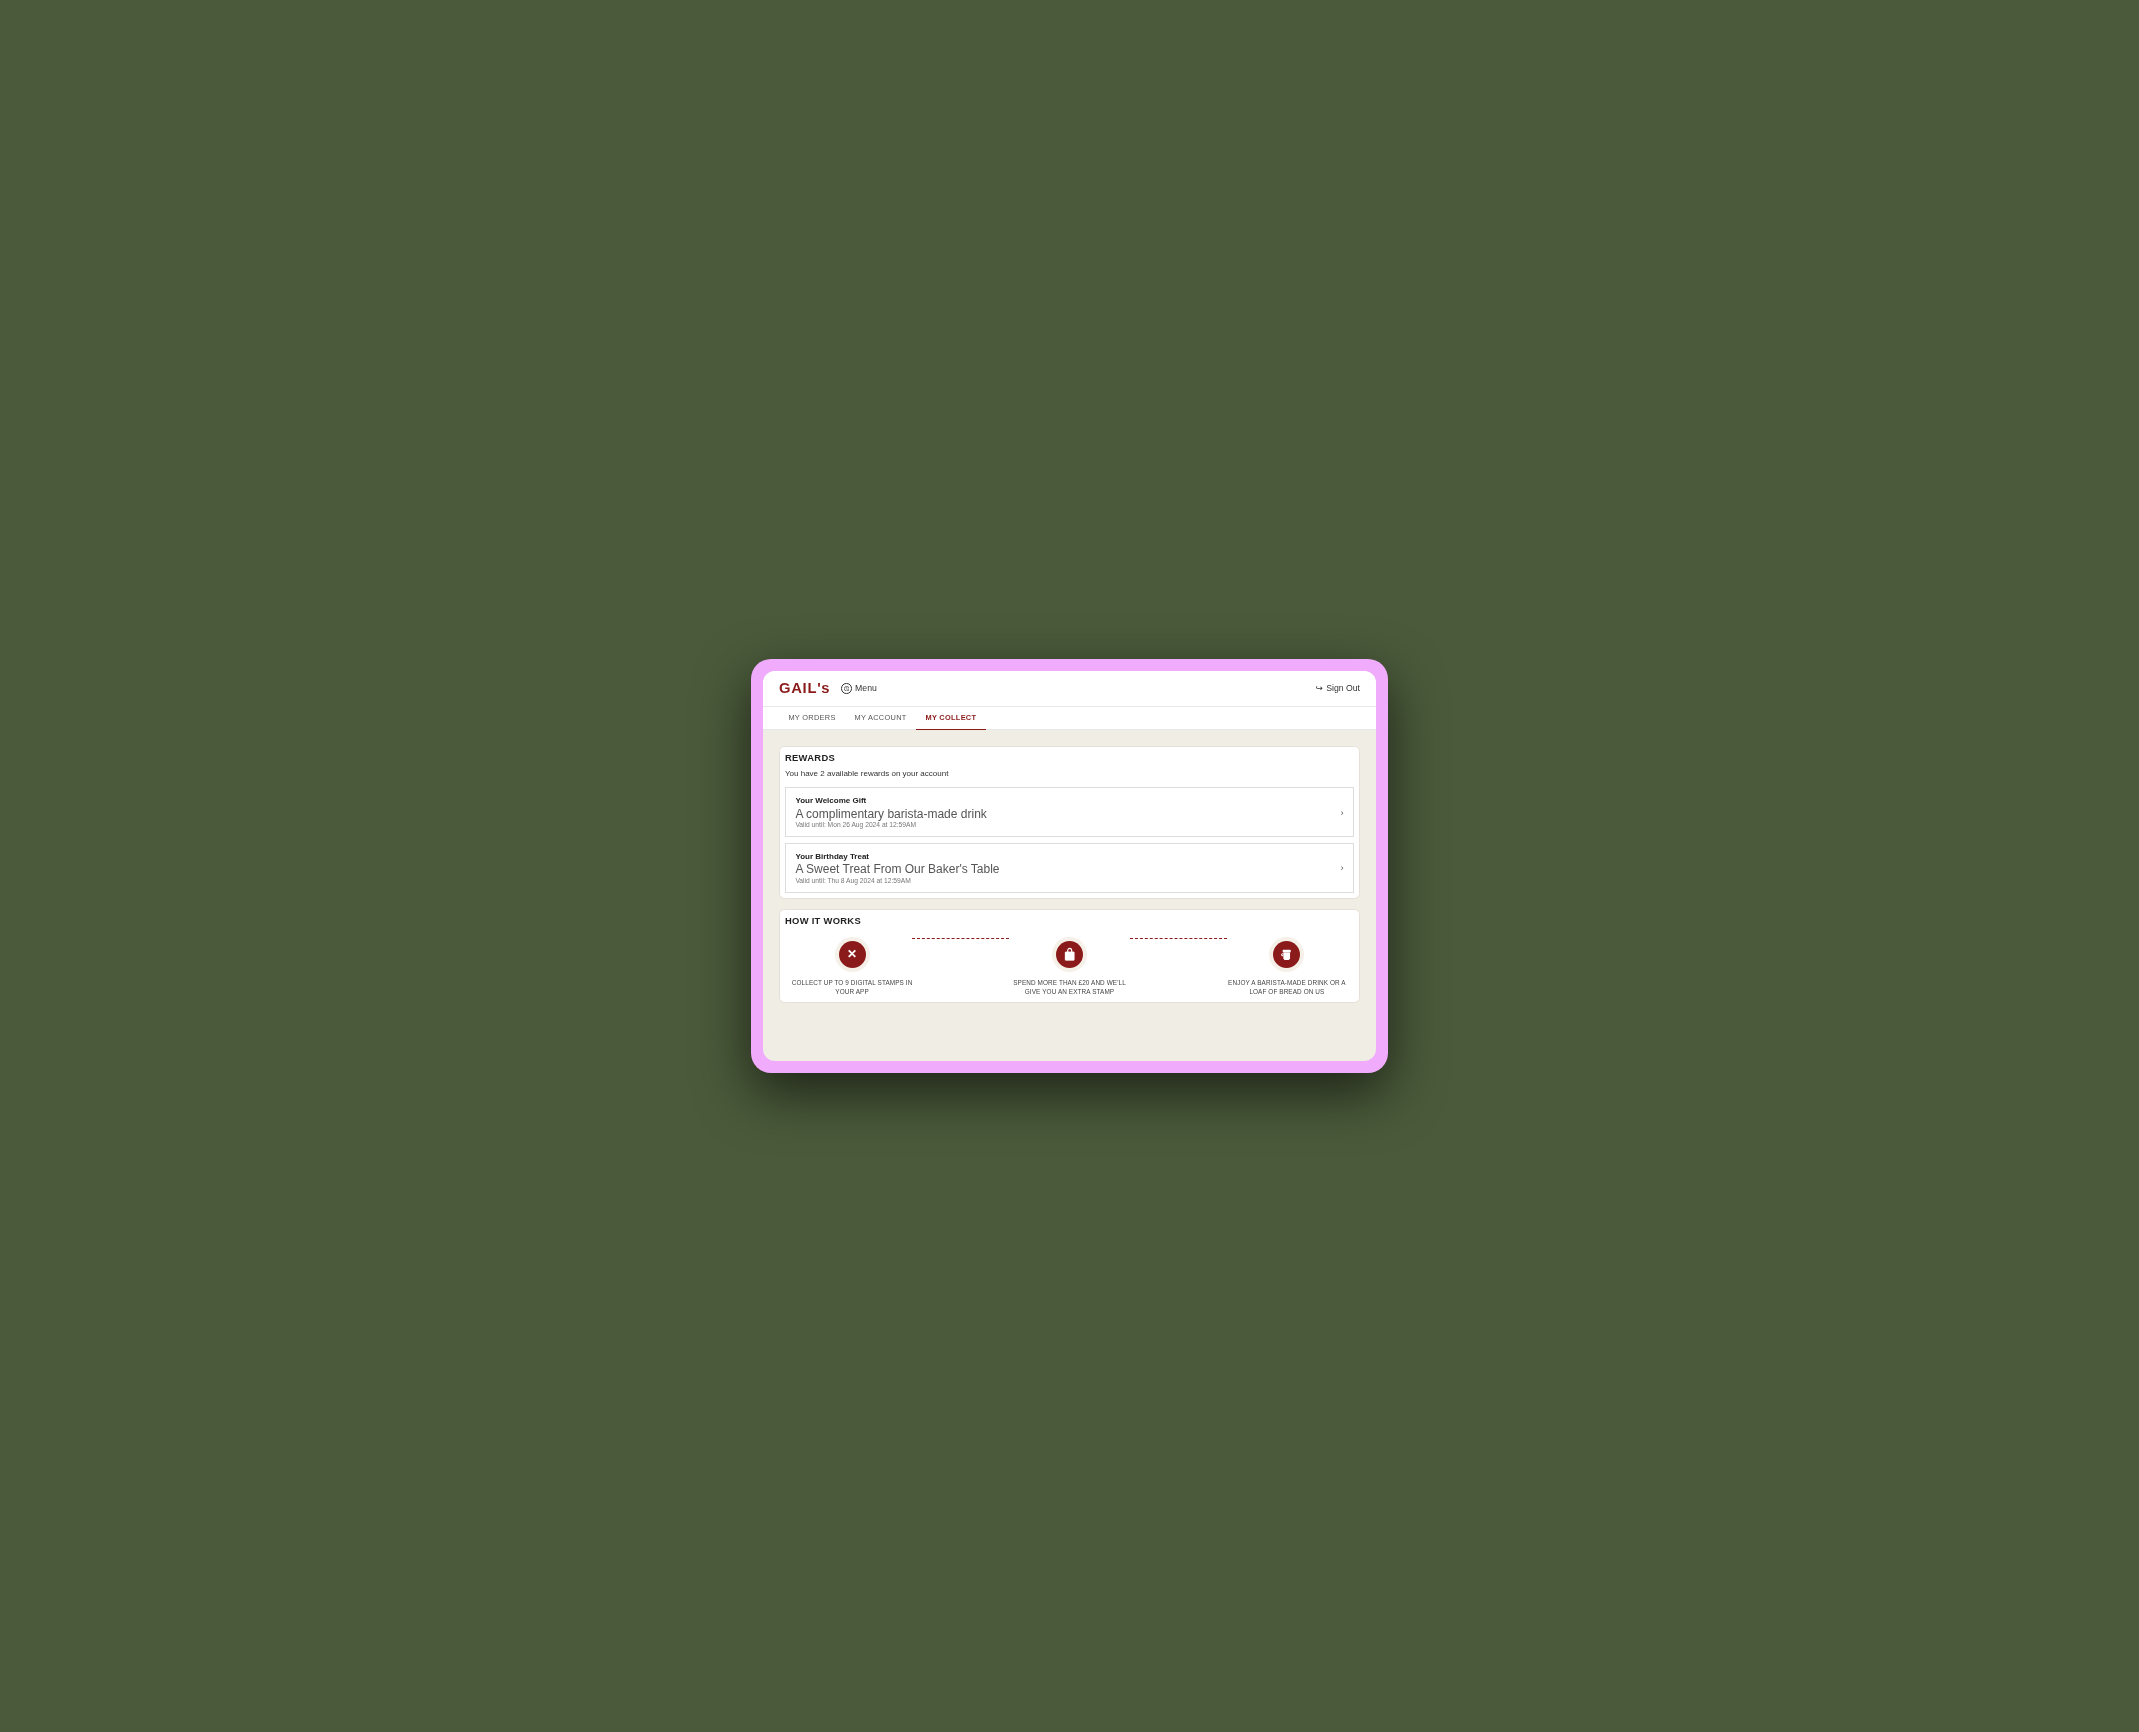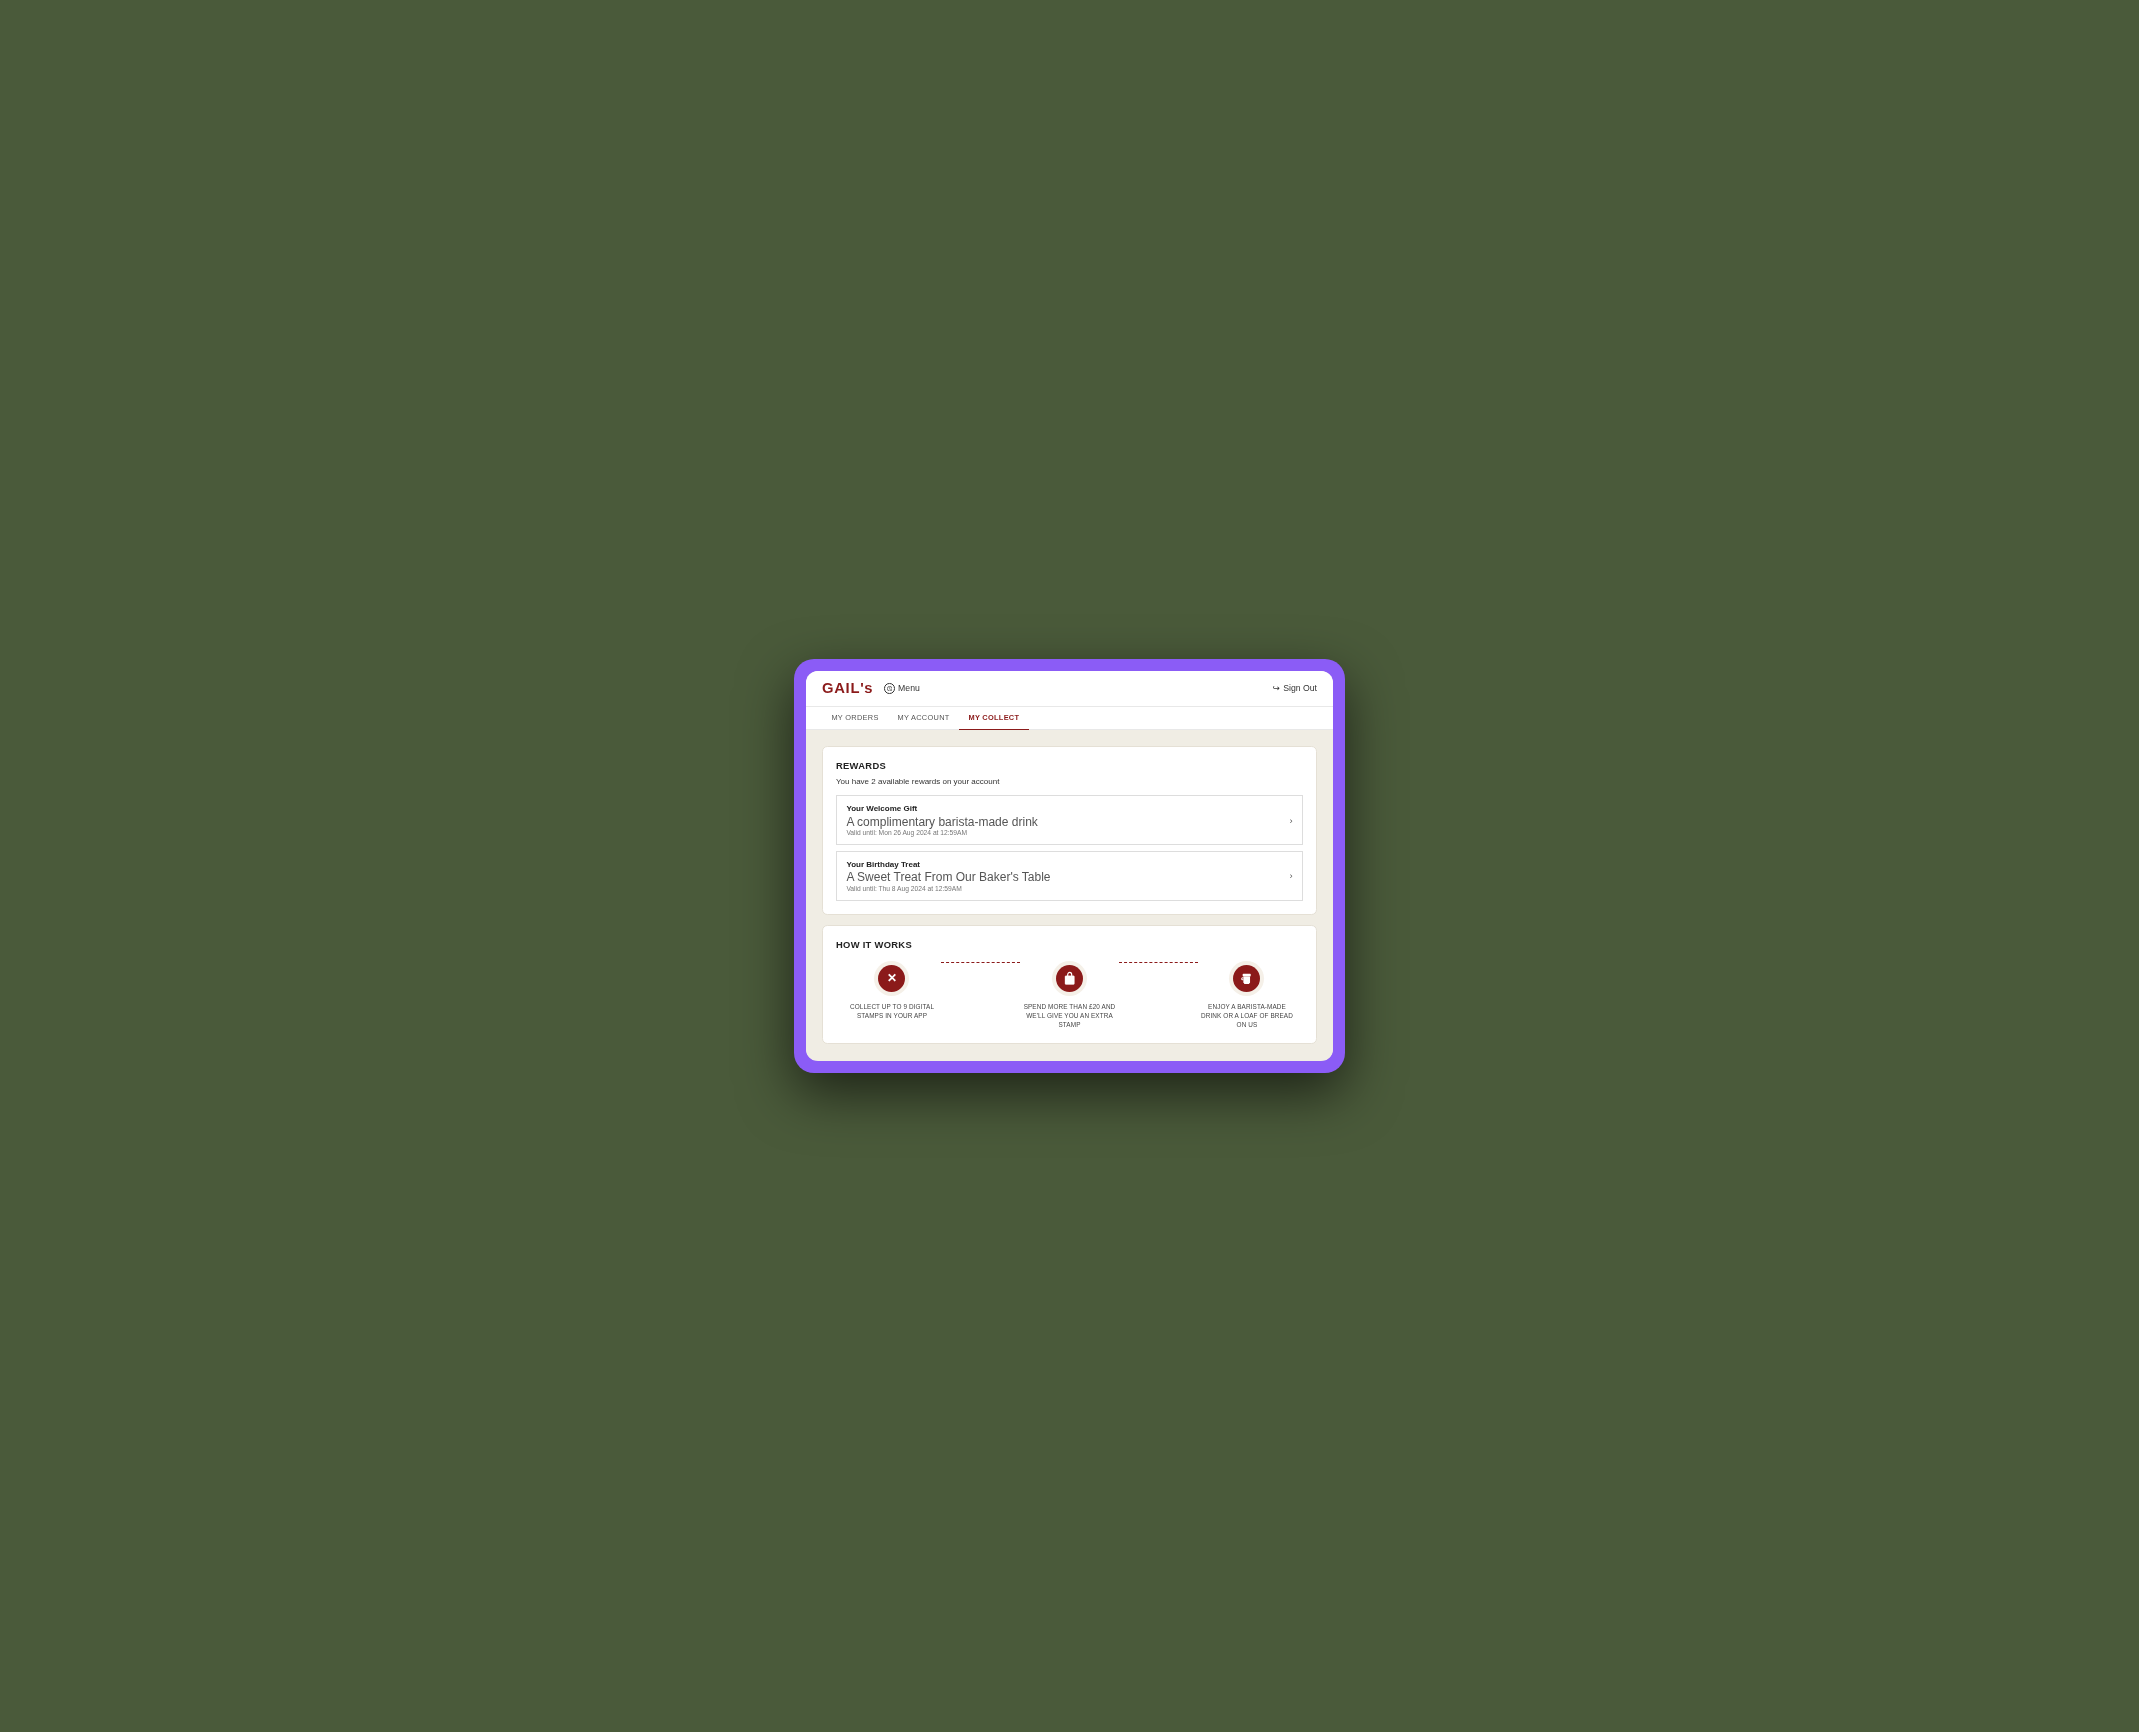--- a/index.html
+++ b/index.html
@@ -7,22 +7,22 @@
     body {
       background: #4a5a3a;
       display: flex;
       justify-content: center;
       align-items: center;
       min-height: 100vh;
       font-family: -apple-system, BlinkMacSystemFont, 'Helvetica Neue', Arial, sans-serif;
     }
 
     .device-frame {
-      width: 551px;
-      background: #8b5cf6;
+      width: 637px;
+      background: #f0abfc;
       border-radius: 20px;
       padding: 12px;
       box-shadow: 0 20px 54px rgba(0,0,0,0.6);
     }
 
     .device-screen {
       background: #f0ede4;
       border-radius: 12px;
       overflow: hidden;
       min-height: 390px;
@@ -111,21 +111,21 @@
       background: #f0ede4;
       display: flex;
       flex-direction: column;
       gap: 10.7px;
     }
 
     
     .card {
       background: #ffffff;
       border-radius: 5.4px;
-      padding: 13px;
+      padding: 5px;
       border: 0.7px solid #e5e0d5;
     }
 
     .section-title {
       font-size: 9.4px;
       font-weight: 700;
       color: #222;
       letter-spacing: 0.3px;
       margin-bottom: 5.4px;
     }

